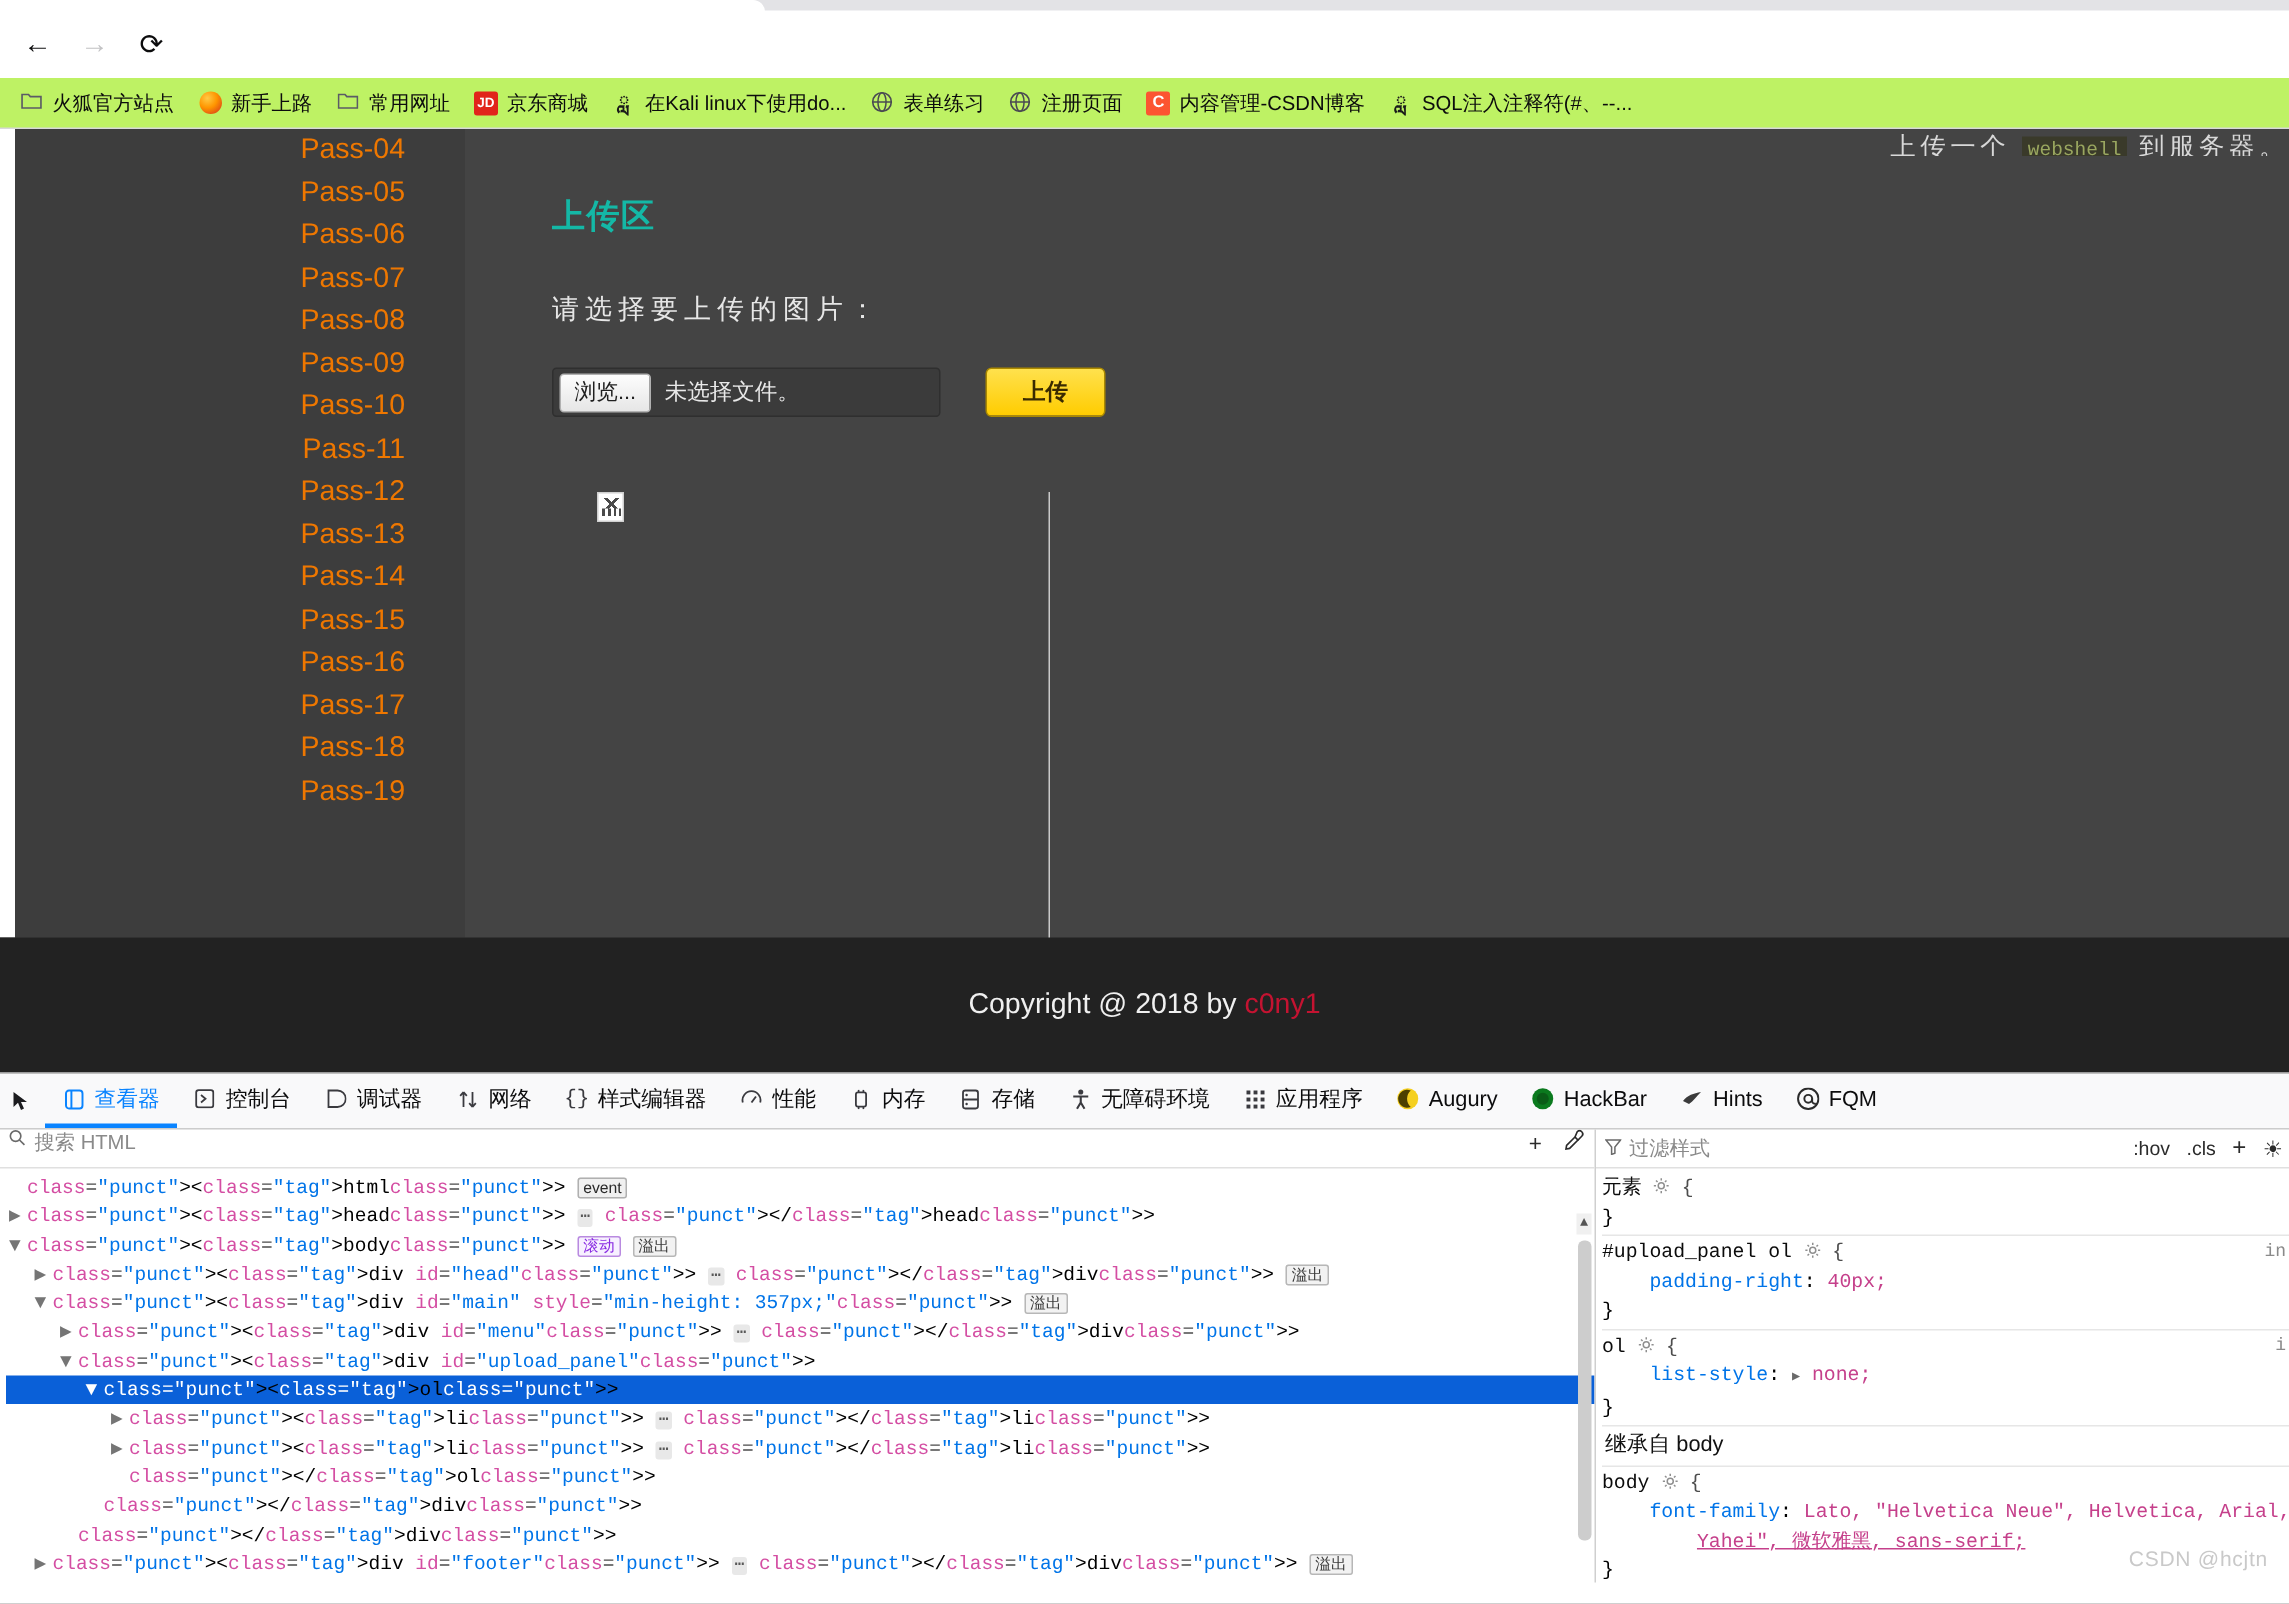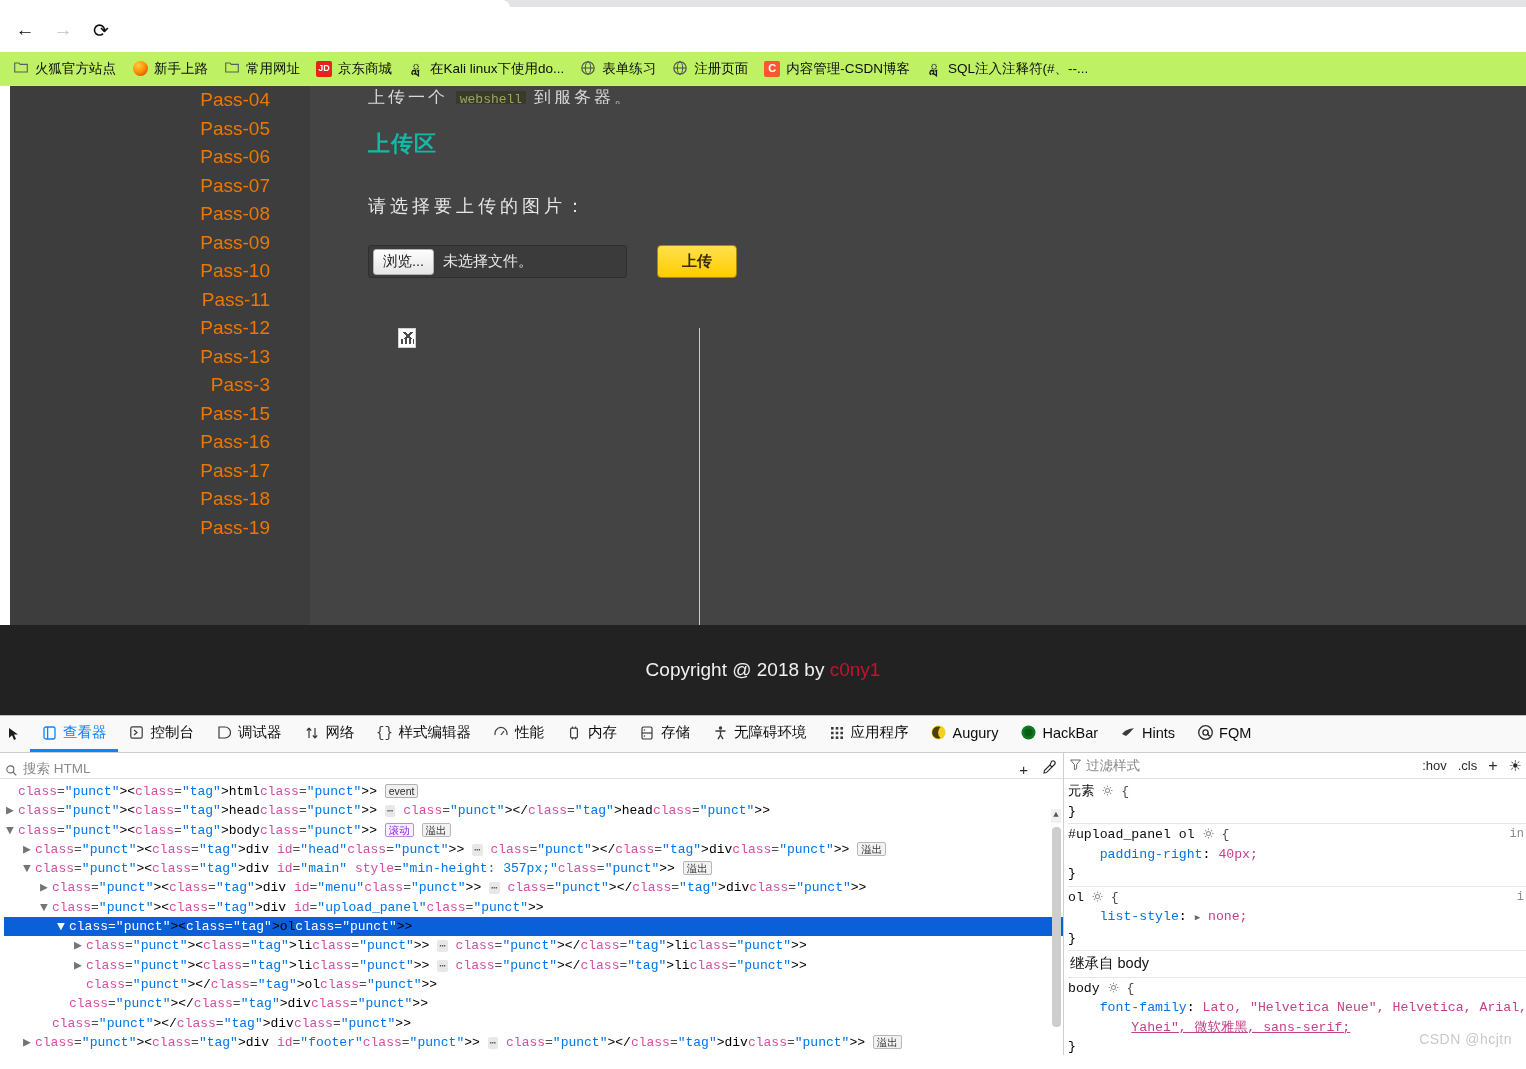--- a/index.html
+++ b/index.html
@@ -145,21 +145,21 @@
   #upload_panel {
     position: absolute; left: 300px; top: 0;
     width: 1216px; height: 539px;
     background: #444444;
   }
   #panel-inner { padding: 0 0 0 58px; }
 
   .desc-line {
     color: #d8d8d8; font-size: 17px;
     letter-spacing: 3px; height: 18px; overflow: hidden;
-    margin: 0 0 0 0; padding-top: 0;
+    margin: 0 0 0 0; padding-top: 0; text-align: right;
   }
   .desc-line code {
     background: #3a3a2a; color: #9aa760;
     font-family: "Liberation Mono", monospace;
     font-size: 13px; padding: 1px 4px; letter-spacing: 0;
   }
   h3.section-title {
     color: #14b8a6; font-size: 22px; font-weight: bold;
     margin: 25px 0 0 0; letter-spacing: 1px;
   }
@@ -270,21 +270,21 @@
   .dt-tab.active .t-ico { color: #0a84ff; }
 
   #dt-body { flex: 1; display: flex; min-height: 0; }
 
   
   #dt-left {
     width: 1064px; display: flex; flex-direction: column;
     border-right: 1px solid #cfcfcf; min-width: 0;
   }
   #dt-search {
-    height: 26px; display: flex; align-items: flex-end;
+    height: 26px; display: flex; align-items: flex-start;
     border-bottom: 1px solid #e0e0e0;
     padding: 0 6px; gap: 6px;
     position: relative;
   }
   #dt-search .s-ico { font-size: 11px; color: #6a6a6a; }
   #dt-search .s-txt { font-size: 13.5px; color: #8a8a8a; }
   #dt-search .s-right {
     position: absolute; right: 6px; display: flex; gap: 14px;
     align-items: center; color: #2b2b2b; font-size: 15px;
   }
@@ -498,21 +498,21 @@
             <li>
               <a>Pass-11</a>
             </li>
             <li>
               <a>Pass-12</a>
             </li>
             <li>
               <a>Pass-13</a>
             </li>
             <li>
-              <a>Pass-3</a>
+              <a>Pass-14</a>
             </li>
             <li>
               <a>Pass-15</a>
             </li>
             <li>
               <a>Pass-16</a>
             </li>
             <li>
               <a>Pass-17</a>
             </li>

